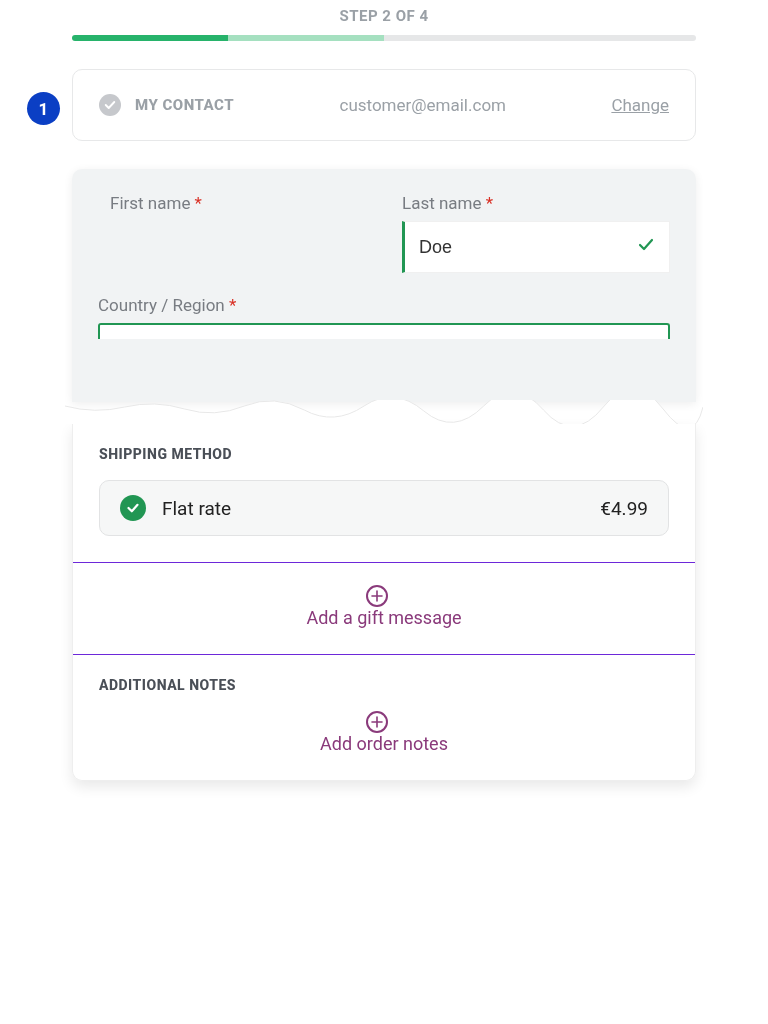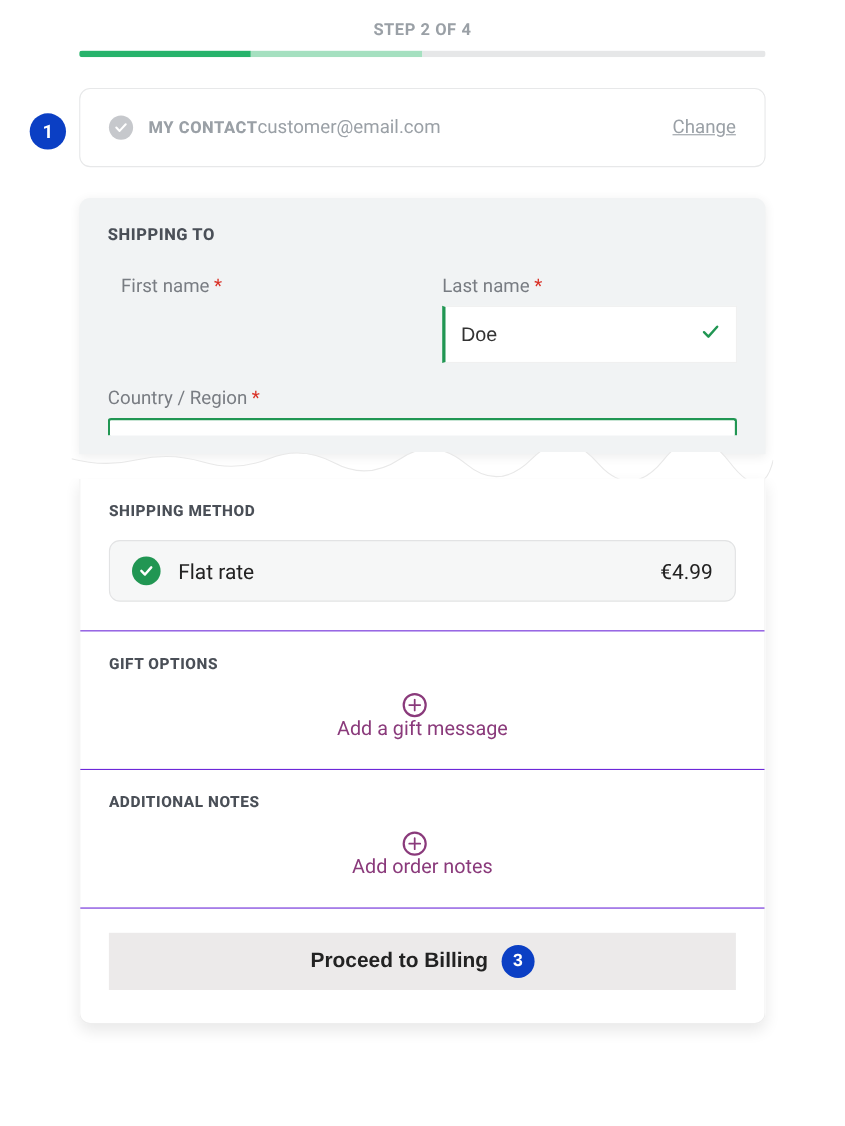--- a/index.html
+++ b/index.html
@@ -5,21 +5,21 @@
 * { box-sizing: border-box; margin: 0; padding: 0; }
 body {
   font-family: -apple-system, BlinkMacSystemFont, "Segoe UI", Roboto, Helvetica, Arial, sans-serif;
   background: #fff;
   width: 768px;
   height: 1024px;
   overflow: hidden;
   color: #333;
 }
 .page {
-  padding: 18px 72px 0 72px;
+  padding: 7px 72px 0 72px;
 }
 .step-label {
   text-align: center;
   color: #9aa0a6;
   font-size: 15px;
   font-weight: 700;
   letter-spacing: 0.5px;
   margin-bottom: 10px;
 }
 .progress {
@@ -61,21 +61,21 @@
 .contact-card { display: flex; align-items: center; }
 .contact-card .check {
   width: 22px; height: 22px; border-radius: 50%; background: #c6c8cc;
   display: flex; align-items: center; justify-content: center; margin-right: 14px;
 }
 .contact-card .check svg { width: 12px; height: 12px; }
 .contact-title {
   color: #9aa0a6; font-weight: 800; letter-spacing: 0.5px; font-size: 15px;
 }
 .contact-email {
-  flex: 1; text-align: left; color: #9aa0a6; font-size: 17px;
+  flex: 1; text-align: center; color: #9aa0a6; font-size: 17px;
 }
 .change-link {
   color: #9aa0a6; font-size: 17px; text-decoration: underline; cursor: pointer;
 }
 
 .form-card {
   background: #f1f3f4;
   border-radius: 10px 10px 0 0;
   border: none;
   box-shadow: 0 2px 10px rgba(0,0,0,0.07);
@@ -204,21 +204,20 @@
           <path d="M2 7 L5.5 10.5 L12 3.5" stroke="#fff" stroke-width="2.2" fill="none" stroke-linecap="round" stroke-linejoin="round"></path>
         </svg>
     </div>
     <div class="contact-title">MY CONTACT</div>
     <div class="contact-email">customer@email.com</div>
     <div class="change-link">Change</div>
   </div>
 
   <div class="card form-card form-card-clip">
 
-    <div class="section-title">SHIPPING TO</div>
     <div class="form-row">
       <div class="form-field">
         <label class="field-label">
           <span>First name</span><span class="req"> *</span>
         </label>
       </div>
       <div class="form-field">
         <label class="field-label">
           <span>Last name</span><span class="req"> *</span>
         </label>
@@ -255,21 +254,20 @@
           <svg viewBox="0 0 14 14">
               <path d="M2.5 7 L5.8 10.3 L11.5 3.8" stroke="#fff" stroke-width="2.2" fill="none" stroke-linecap="round" stroke-linejoin="round"></path>
             </svg>
         </div>
         <div class="method-name">Flat rate</div>
         <div class="method-price">€4.99</div>
       </div>
     </div>
 
     <div class="sub-section">
-      <div class="sub-title">GIFT OPTIONS</div>
       <div class="link-row">
         <div class="plus-circ">
           <svg viewBox="0 0 12 12">
               <path d="M6 1v10M1 6h10" stroke="#8a3a7b" stroke-width="1.6" stroke-linecap="round"></path>
             </svg>
         </div>
         <span>Add a gift message</span>
       </div>
     </div>
 
@@ -278,21 +276,15 @@
       <div class="link-row">
         <div class="plus-circ">
           <svg viewBox="0 0 12 12">
               <path d="M6 1v10M1 6h10" stroke="#8a3a7b" stroke-width="1.6" stroke-linecap="round"></path>
             </svg>
         </div>
         <span>Add order notes</span>
       </div>
     </div>
 
-    <div class="proceed-wrap">
-      <button class="proceed-btn">
-        <span class="label">Proceed to Billing</span>
-        <span class="tag-badge-inline">3</span>
-      </button>
-    </div>
   </div>
 
 </div>
 
 </body></html>

